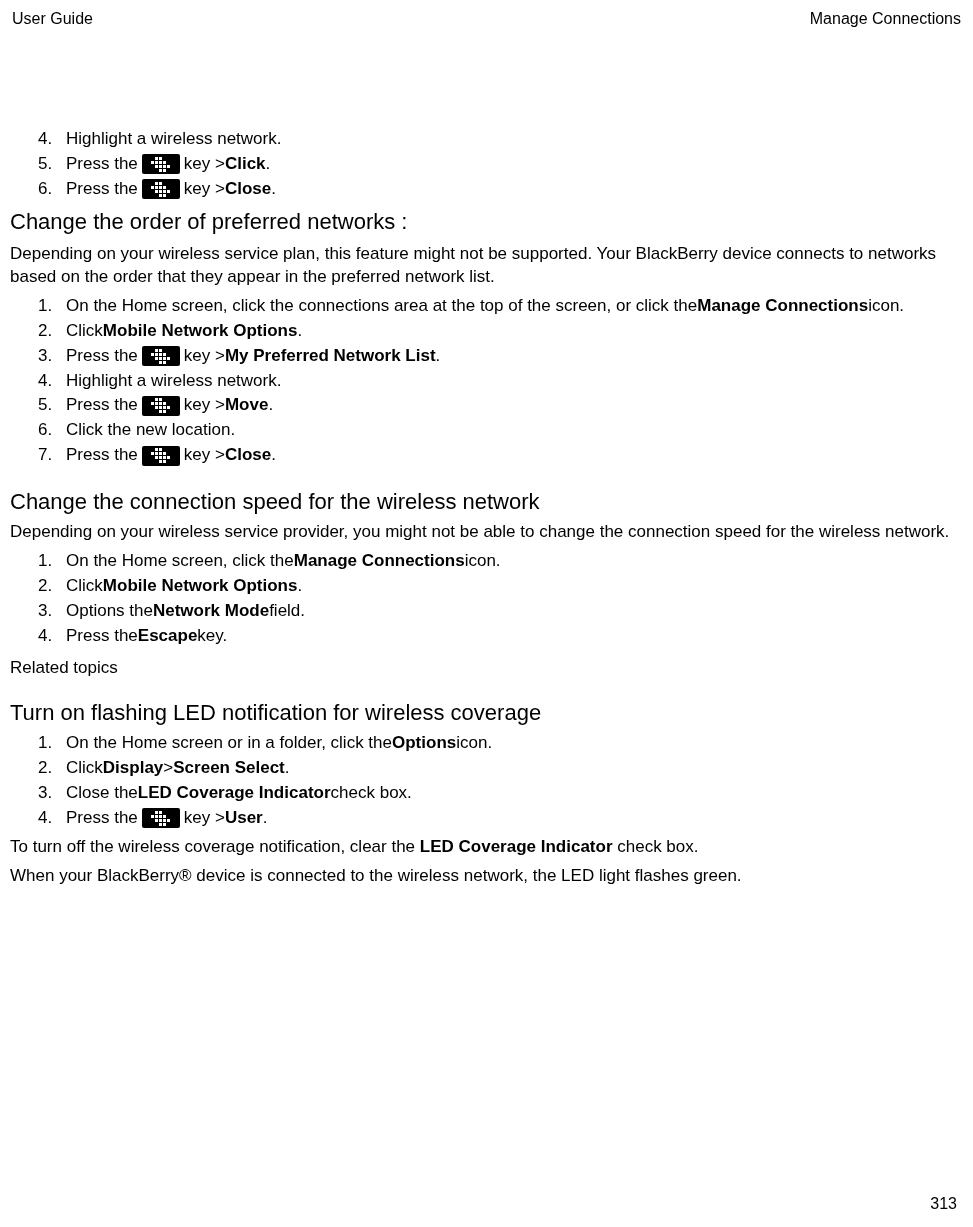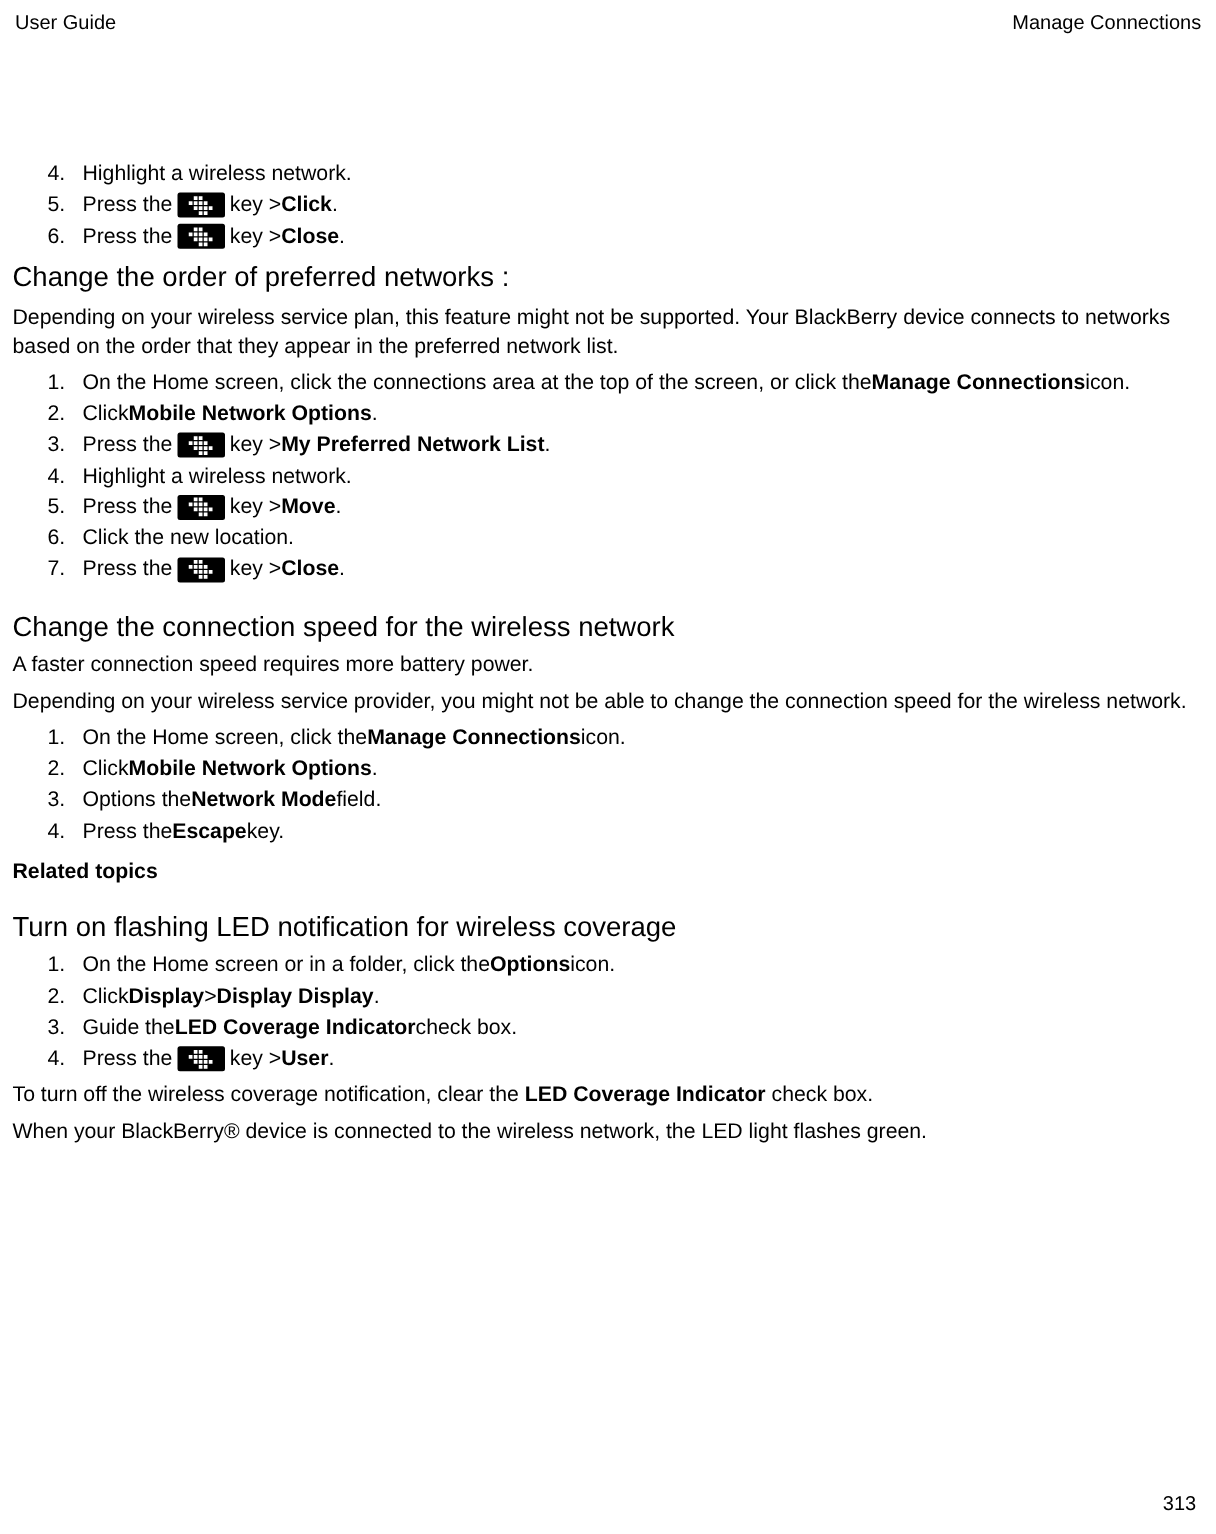--- a/index.html
+++ b/index.html
@@ -57,21 +57,21 @@
       font-weight: 400;
       margin: 8px 0 8px 0;
       font-family: "Segoe UI Light", "Segoe UI", Arial, sans-serif;
     }
     .h3b { margin-top: 22px; margin-bottom: 6px; }
     .para {
       margin: 6px 0 6px 0;
       line-height: 1.35;
     }
     .bold { font-weight: 700; }
-    .related-h { font-weight: 700; margin-top: 10px; }
+    .related-h { font-weight: 400; margin-top: 10px; }
     .link { color: #0a6ebd; }
     .page-num {
       position: absolute;
       bottom: 14px;
       right: 16px;
       font-size: 16px;
     }
   </style>
 </head>
 <body>
@@ -277,21 +277,20 @@
             </span>
           </span>
           <span> key &gt; </span>
           <span class="bold">Close</span>
           <span>.</span>
         </span>
       </div>
     </div>
 
   <div class="h3 h3b">Change the connection speed for the wireless network</div>
-  <div class="para">A faster connection speed requires more battery power.</div>
   <div class="para">Depending on your wireless service provider, you might not be able to change the connection speed for the wireless network.</div>
   <div class="ol-wrap">
       <div class="li-row">
         <span class="li-num">1.</span>
         <span class="li-body">
           <span>On the Home screen, click the </span>
           <span class="bold">Manage Connections</span>
           <span> icon.</span>
         </span>
       </div>
@@ -332,28 +331,28 @@
           <span class="bold">Options</span>
           <span> icon.</span>
         </span>
       </div>
       <div class="li-row">
         <span class="li-num">2.</span>
         <span class="li-body">
           <span>Click </span>
           <span class="bold">Display</span>
           <span> &gt; </span>
-          <span class="bold">Display Display</span>
+          <span class="bold">Screen Select</span>
           <span>.</span>
         </span>
       </div>
       <div class="li-row">
         <span class="li-num">3.</span>
         <span class="li-body">
-          <span>Guide the </span>
+          <span>Close the </span>
           <span class="bold">LED Coverage Indicator</span>
           <span> check box.</span>
         </span>
       </div>
       <div class="li-row">
         <span class="li-num">4.</span>
         <span class="li-body">
           <span>Press the </span>
           <span class="bb-key">
             <span style="display: grid; grid-template-columns: repeat(5, 3px); gap: 1px;">

